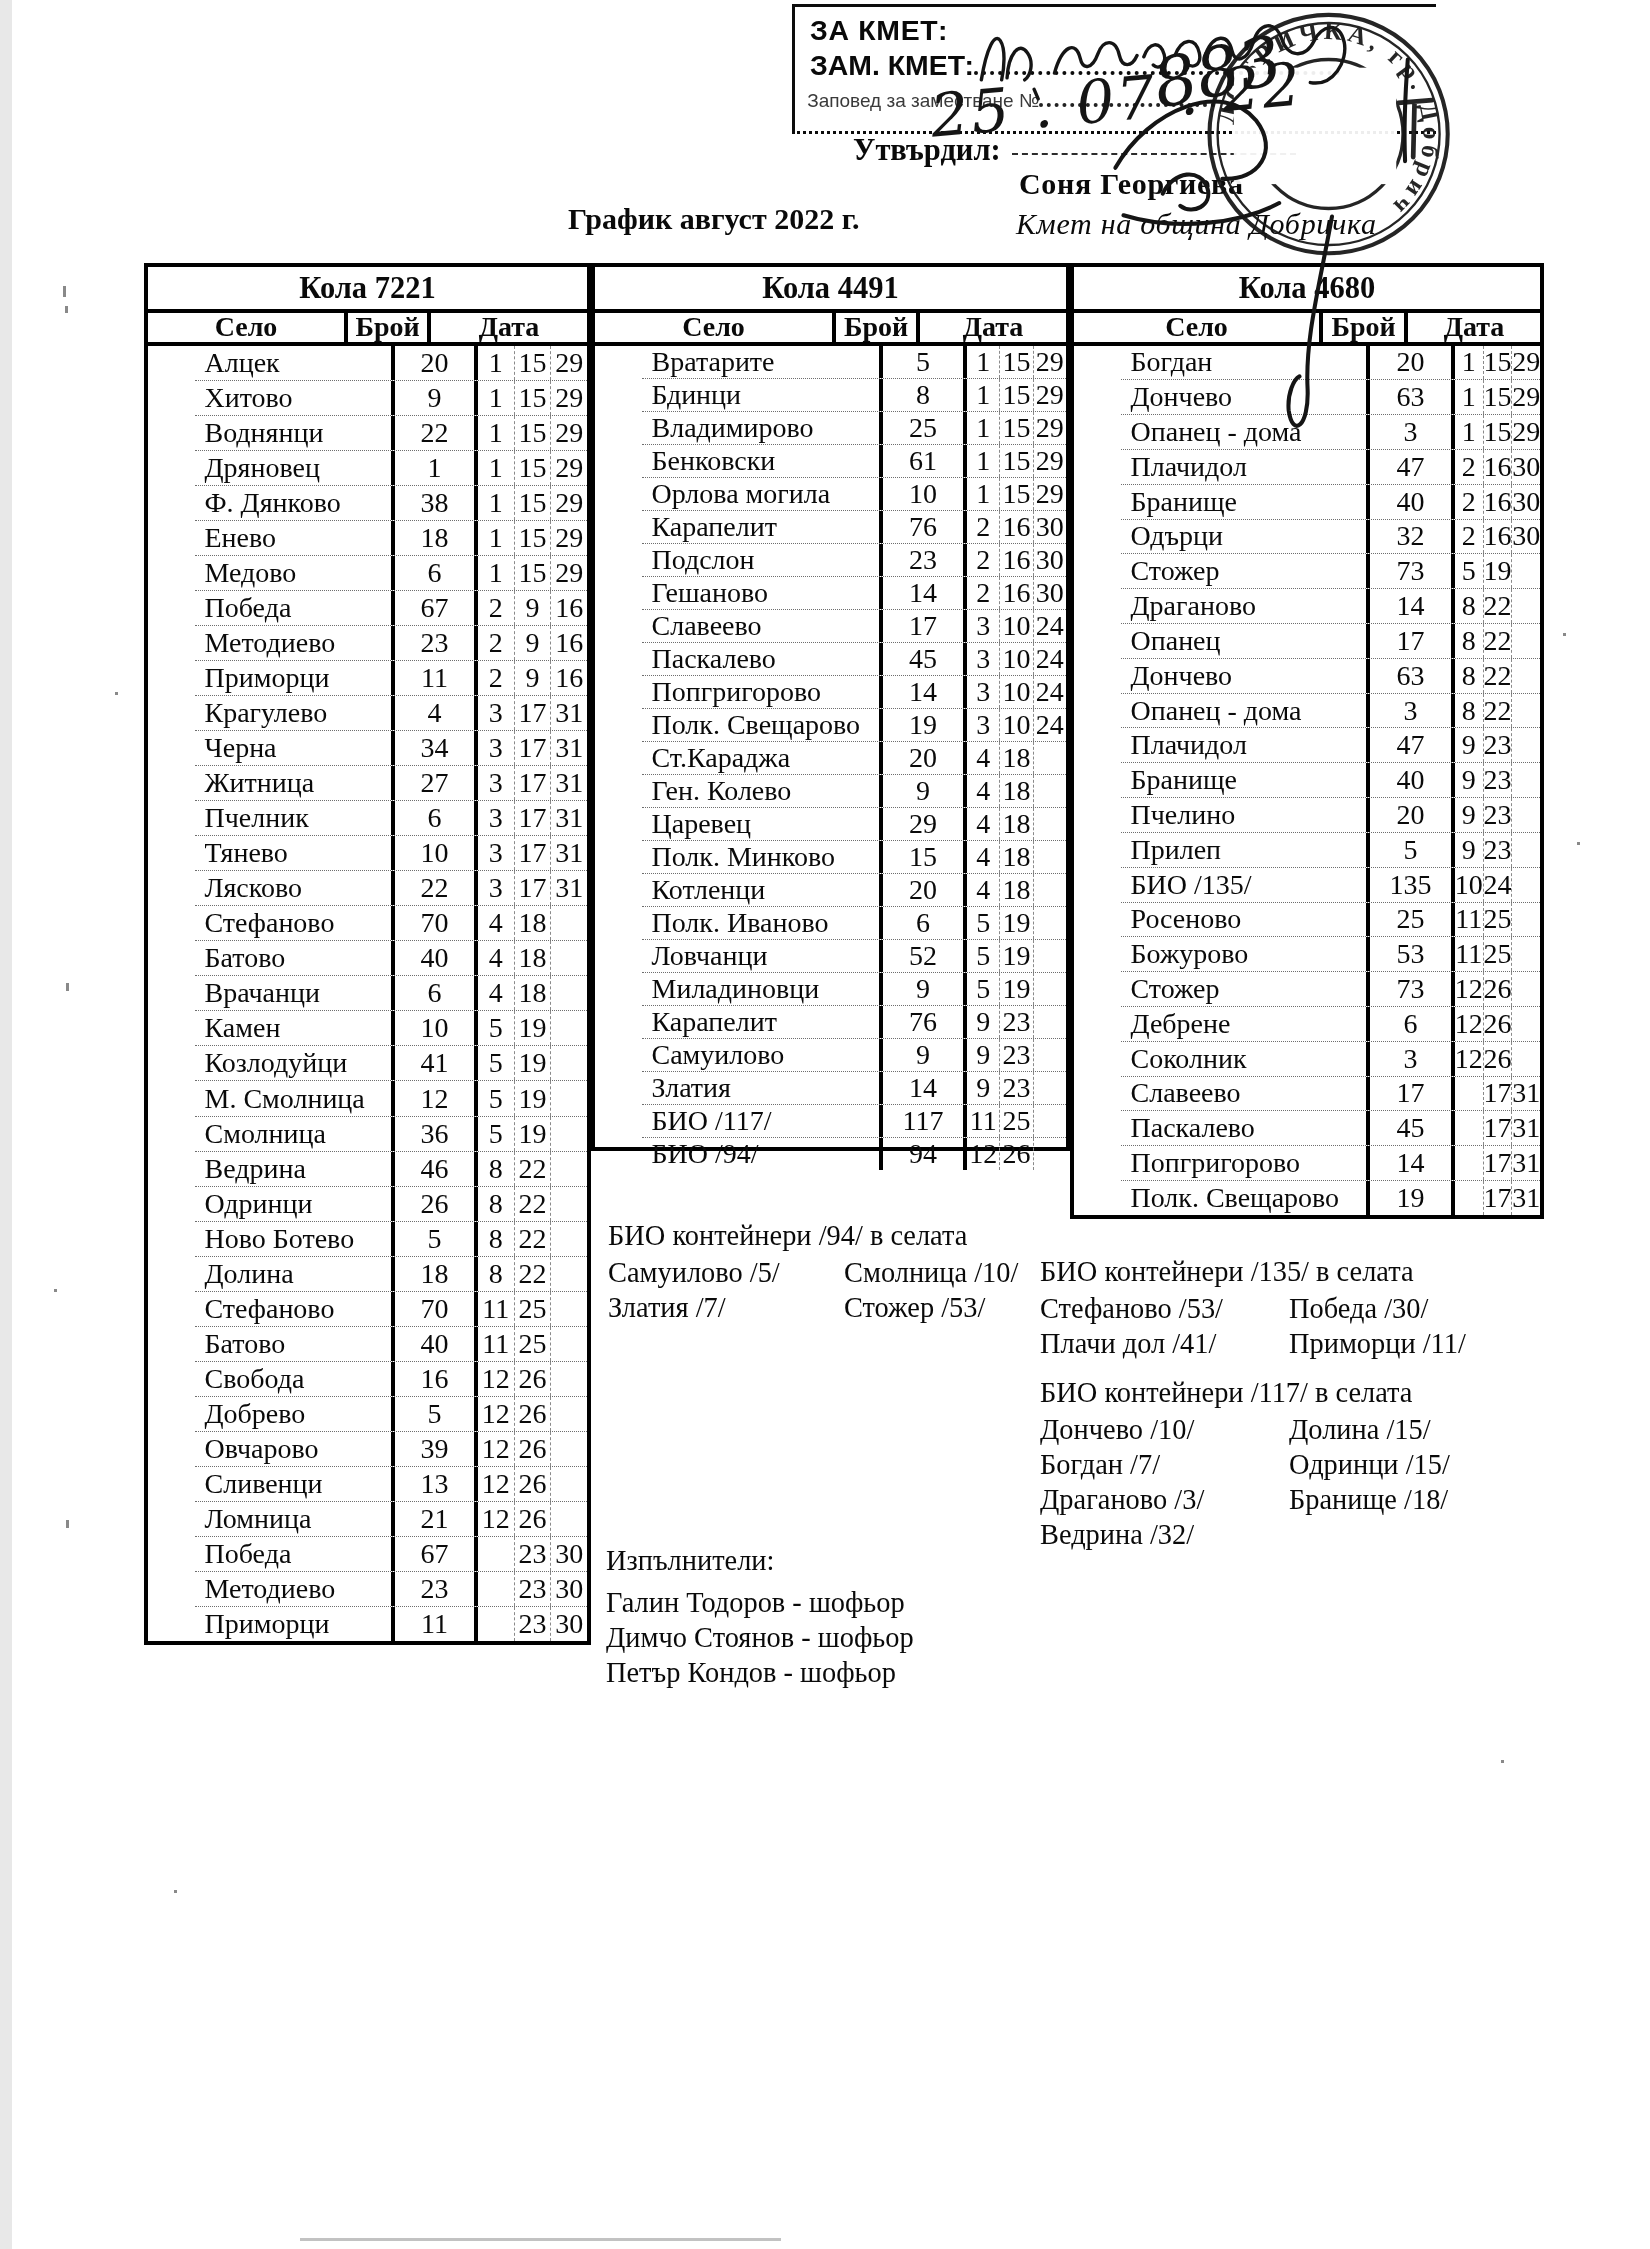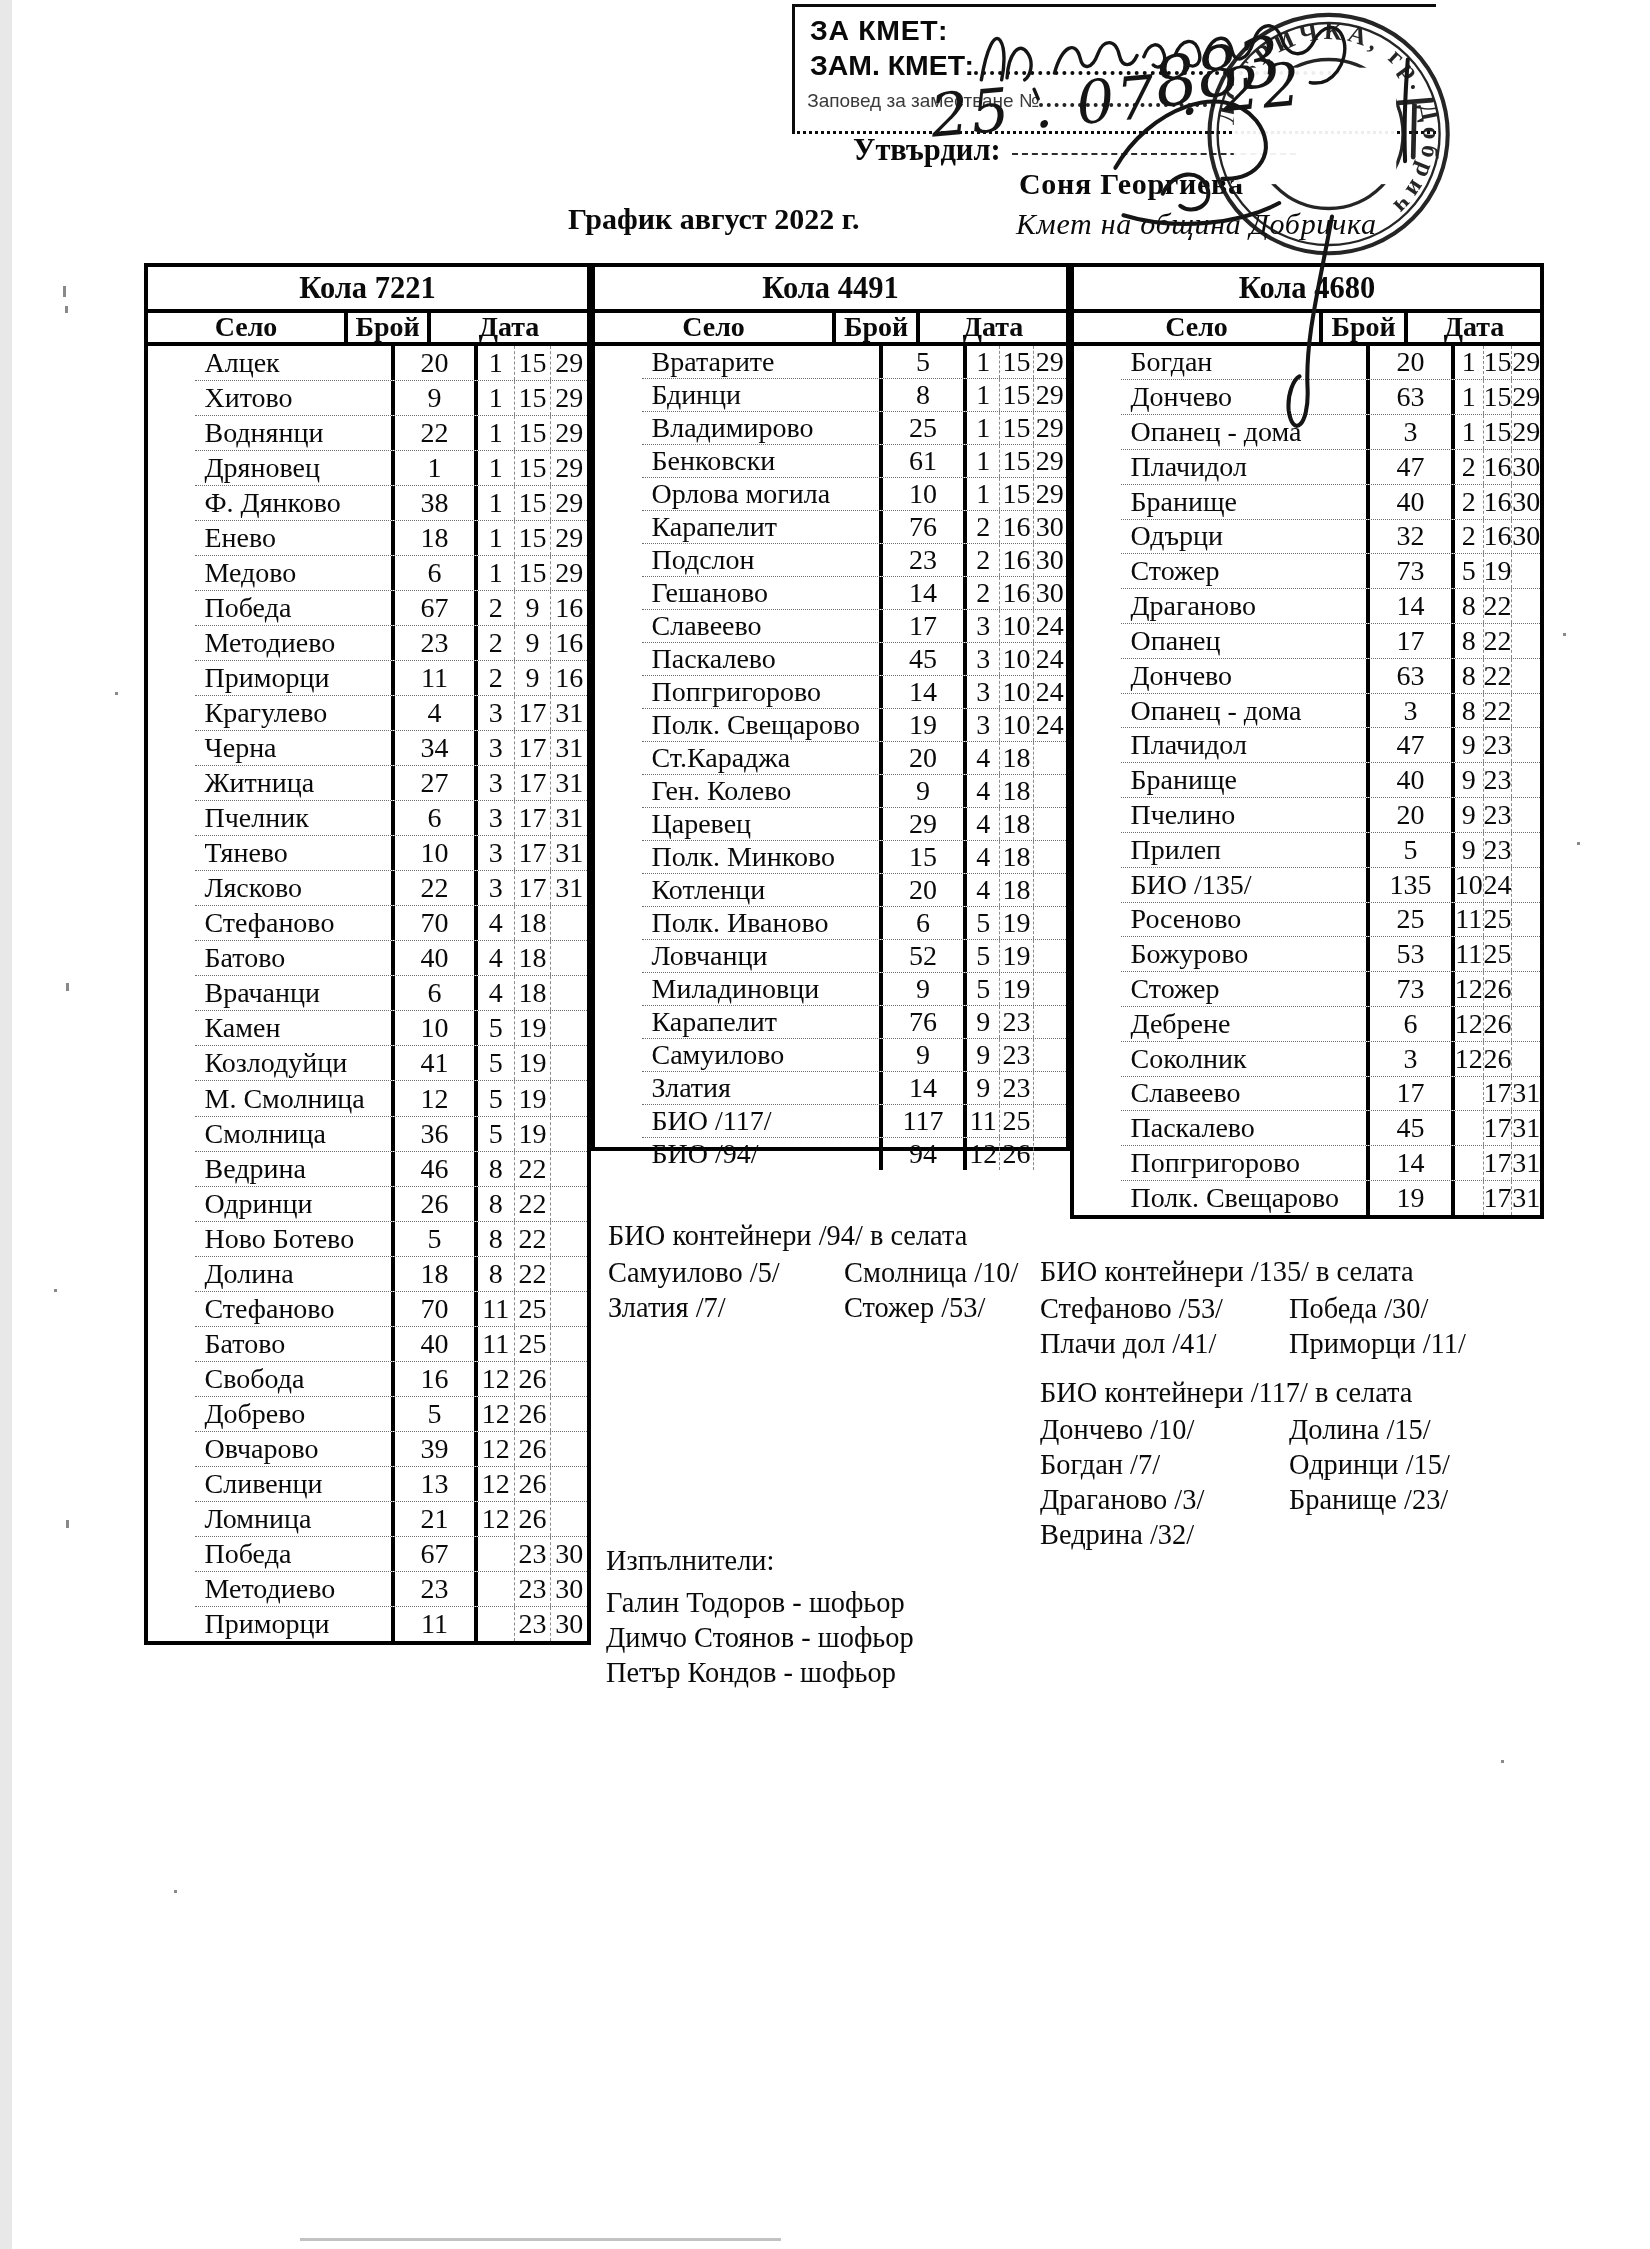--- a/index.html
+++ b/index.html
@@ -752,21 +752,21 @@
     <div class="note-title" data-name="note-title">БИО контейнери /135/ в селата</div>
     <div data-name="note-pairs">
         <div class="pair-row" data-name="note-line"><span class="pair-left" data-name="note-item">Стефаново /53/</span><span data-name="note-item">Победа /30/</span></div>
         <div class="pair-row" data-name="note-line"><span class="pair-left" data-name="note-item">Плачи дол /41/</span><span data-name="note-item">Приморци /11/</span></div>
       </div>
     <div class="gap" data-name="spacer"></div>
     <div class="note-title" data-name="note-title-2">БИО контейнери /117/ в селата</div>
     <div data-name="note-pairs-2">
         <div class="pair-row" data-name="note-line"><span class="pair-left" data-name="note-item">Дончево /10/</span><span data-name="note-item">Долина /15/</span></div>
         <div class="pair-row" data-name="note-line"><span class="pair-left" data-name="note-item">Богдан /7/</span><span data-name="note-item">Одринци /15/</span></div>
-        <div class="pair-row" data-name="note-line"><span class="pair-left" data-name="note-item">Драганово /3/</span><span data-name="note-item">Бранище /23/</span></div>
+        <div class="pair-row" data-name="note-line"><span class="pair-left" data-name="note-item">Драганово /3/</span><span data-name="note-item">Бранище /18/</span></div>
         <div class="pair-row" data-name="note-line"><span class="pair-left" data-name="note-item">Ведрина /32/</span><span data-name="note-item"></span></div>
       </div>
   </div>
 
   <div class="executors" data-name="executors-block">
     <div class="exec-title" data-name="executors-title">Изпълнители:</div>
     <div data-name="executors-list">
         <div class="exec-line" data-name="executor-line">Галин Тодоров - шофьор</div>
         <div class="exec-line" data-name="executor-line">Димчо Стоянов - шофьор</div>
         <div class="exec-line" data-name="executor-line">Петър Кондов - шофьор</div>

